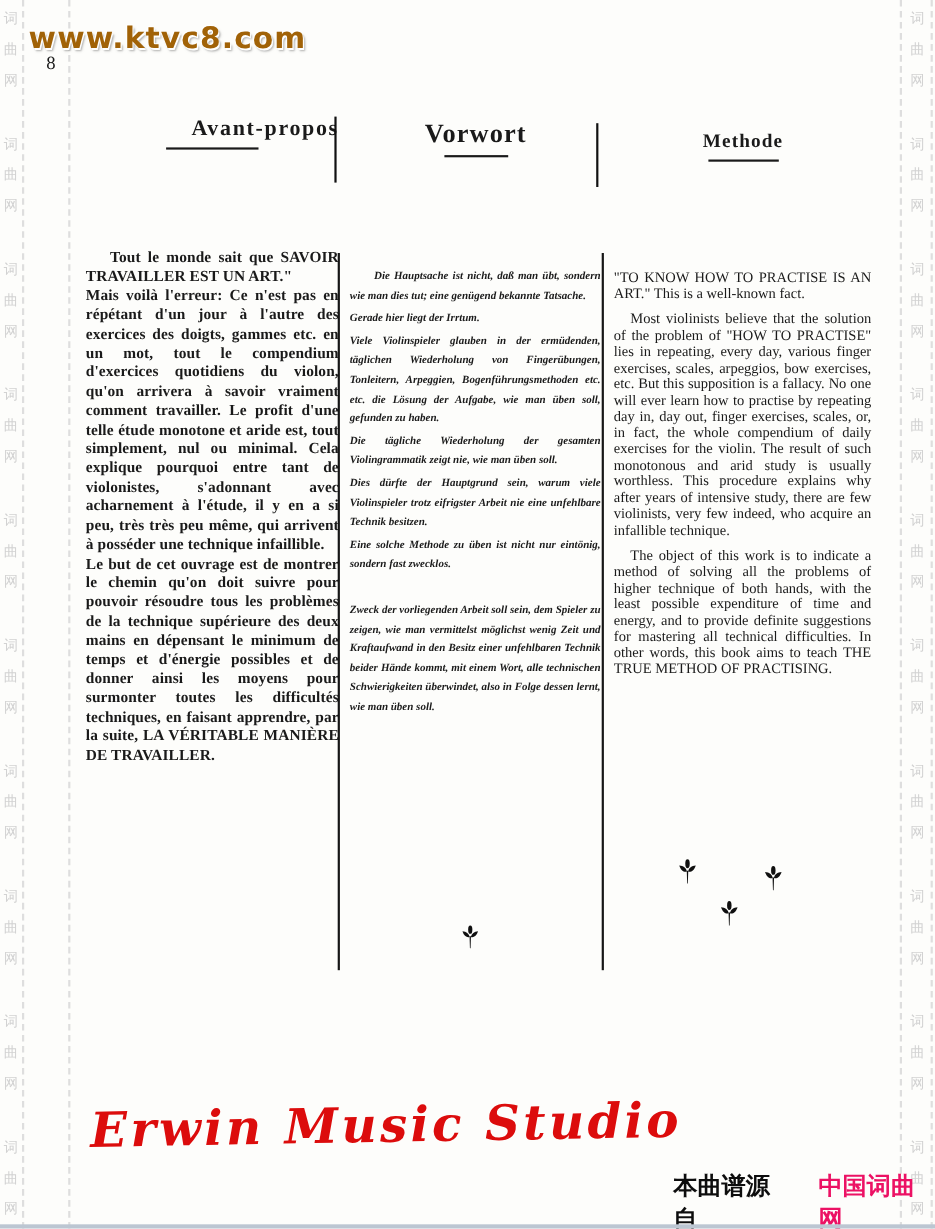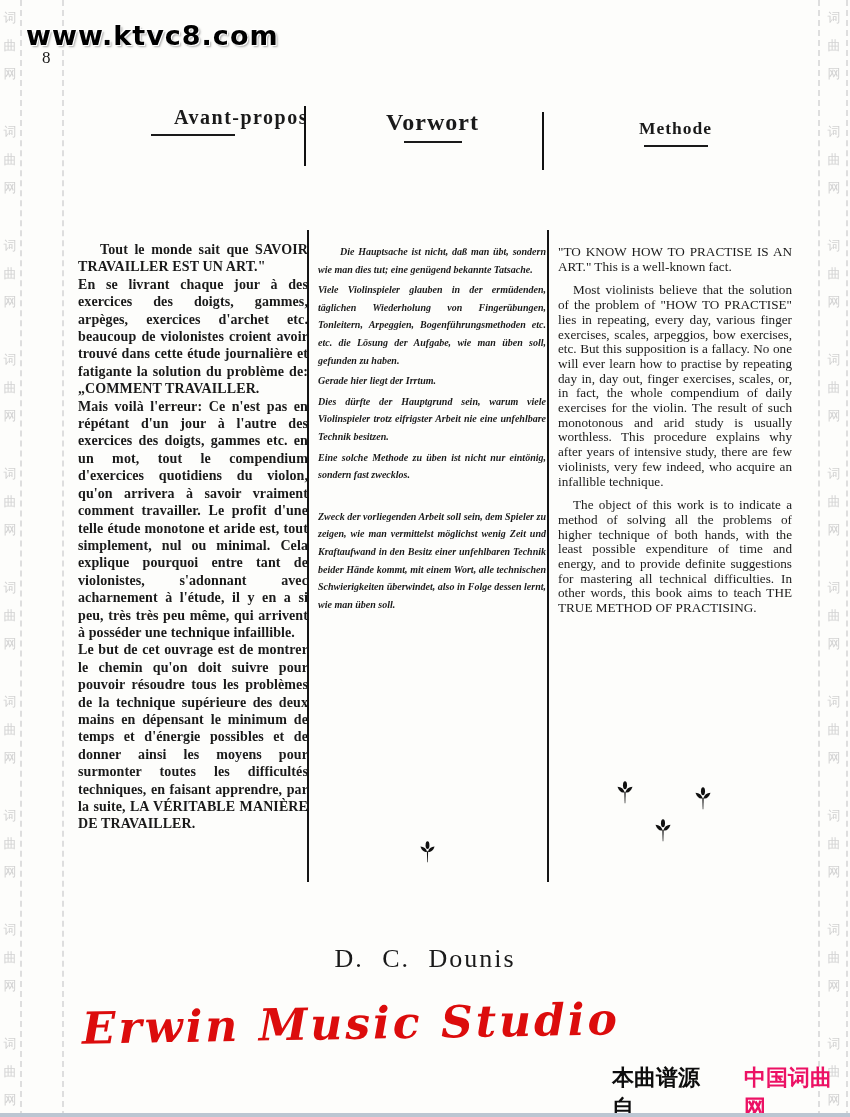--- a/index.html
+++ b/index.html
@@ -15,21 +15,21 @@
     font-family:"DejaVu Sans",sans-serif;font-size:13px;color:#d2d2d2;
   }
   .bchar{line-height:28px;height:28px;}
   .bgap{height:30px;}
   .vdash{position:absolute;top:0;height:1117px;width:0;border-left:2px dashed #dedede;}
 
   
   .watermark{
     position:absolute;left:26px;top:20px;
     font-family:"DejaVu Sans",sans-serif;font-weight:bold;font-size:27px;letter-spacing:1px;
-    color:#000000;
+    color:#a16207;
     text-shadow:-1px -1px 0 #ffffff,1px 1px 0 #ffffff,2px 2px 2px rgba(110,110,110,.55);
     text-align:center;
   }
   .page-number{position:absolute;left:42px;top:48px;font-size:17px;}
 
   
   .hdr{position:absolute;text-align:center;font-weight:bold;}
   .hdr-french{left:78px;top:106px;width:230px;font-size:20px;letter-spacing:1.5px;text-align:right;}
   .hdr-german{left:319px;top:109px;width:227px;font-size:24px;letter-spacing:1px;}
   .hdr-english{left:559px;top:118px;width:233px;font-size:17.5px;letter-spacing:1px;}
@@ -37,21 +37,21 @@
   .u-french{width:84px;}
   .u-german{width:58px;}
   .u-english{width:64px;margin-top:6px;}
   .hdr-divider{position:absolute;width:2px;background:#111;}
   .divider-1{left:304px;top:106px;height:60px;}
   .divider-2{left:542px;top:112px;height:58px;}
 
   
   .col{position:absolute;text-align:justify;}
   .col p{margin:0;}
-  .col-french{left:78px;top:241px;width:230px;font-size:14px;font-weight:bold;line-height:17.4px;letter-spacing:.1px;}
+  .col-french{left:78px;top:226px;width:230px;font-size:14px;font-weight:bold;line-height:17.4px;letter-spacing:.1px;}
   .col-german{left:318px;top:243px;width:228px;font-size:10px;font-weight:bold;font-style:italic;line-height:17.6px;}
   .col-german p{margin-bottom:3px;}
   .col-english{left:558px;top:245px;width:234px;font-size:13.2px;line-height:14.7px;}
   .col-english p{margin-bottom:9px;}
   .indent{text-indent:22px;}
   .indent-sm{text-indent:15px;}
   .gap-top{margin-top:24px !important;}
   .col-rule{position:absolute;width:2px;background:#161616;top:230px;height:652px;}
   .rule-1{left:307px;}
   .rule-2{left:547px;}
@@ -184,29 +184,29 @@
   <div class="hdr hdr-english">
     <span>Methode</span>
     <div class="hdr-underline u-english"></div>
   </div>
 
   <div class="col-rule rule-1"></div>
   <div class="col-rule rule-2"></div>
 
   <div class="col col-french">
     <p class="indent">Tout le monde sait que SAVOIR TRAVAILLER EST UN ART."</p>
-    <p>En se livrant chaque jour à des exercices des doigts, gammes, arpèges, exercices d'archet etc. beaucoup de violonistes croient avoir trouvé dans cette étude journalière et fatigante la solution du problème de: „COMMENT TRAVAILLER.</p>
     <p>Mais voilà l'erreur: Ce n'est pas en répétant d'un jour à l'autre des exercices des doigts, gammes etc. en un mot, tout le compendium d'exercices quotidiens du violon, qu'on arrivera à savoir vraiment comment travailler. Le profit d'une telle étude monotone et aride est, tout simplement, nul ou minimal. Cela explique pourquoi entre tant de violonistes, s'adonnant avec acharnement à l'étude, il y en a si peu, très très peu même, qui arrivent à posséder une technique infaillible.</p>
     <p>Le but de cet ouvrage est de montrer le chemin qu'on doit suivre pour pouvoir résoudre tous les problèmes de la technique supérieure des deux mains en dépensant le minimum de temps et d'énergie possibles et de donner ainsi les moyens pour surmonter toutes les difficultés techniques, en faisant apprendre, par la suite, LA VÉRITABLE MANIÈRE DE TRAVAILLER.</p>
   </div>
 
   <div class="col col-german">
     <p class="indent">Die Hauptsache ist nicht, daß man übt, sondern wie man dies tut; eine genügend bekannte Tatsache.</p>
+    <p>Gerade hier liegt der Irrtum.</p>
     <p>Viele Violinspieler glauben in der ermüdenden, täglichen Wiederholung von Fingerübungen, Tonleitern, Arpeggien, Bogenführungsmethoden etc. etc. die Lösung der Aufgabe, wie man üben soll, gefunden zu haben.</p>
-    <p>Gerade hier liegt der Irrtum.</p>
+    <p>Die tägliche Wiederholung der gesamten Violingrammatik zeigt nie, wie man üben soll.</p>
     <p>Dies dürfte der Hauptgrund sein, warum viele Violinspieler trotz eifrigster Arbeit nie eine unfehlbare Technik besitzen.</p>
     <p>Eine solche Methode zu üben ist nicht nur eintönig, sondern fast zwecklos.</p>
     <p class="gap-top">Zweck der vorliegenden Arbeit soll sein, dem Spieler zu zeigen, wie man vermittelst möglichst wenig Zeit und Kraftaufwand in den Besitz einer unfehlbaren Technik beider Hände kommt, mit einem Wort, alle technischen Schwierigkeiten überwindet, also in Folge dessen lernt, wie man üben soll.</p>
   </div>
 
   <div class="col col-english">
     <p>"TO KNOW HOW TO PRACTISE IS AN ART."  This is a well-known fact.</p>
     <p class="indent-sm">Most violinists believe that the solution of the problem of "HOW TO PRACTISE" lies in repeating, every day, various finger exercises, scales, arpeggios, bow exercises, etc.  But this supposition is a fallacy.  No one will ever learn how to practise by repeating day in, day out, finger exercises, scales, or, in fact, the whole compendium of daily exercises for the violin. The result of such monotonous and arid study is usually worthless. This procedure explains why after years of intensive study, there are few violinists, very few indeed, who acquire an infallible technique.</p>
     <p class="indent-sm">The object of this work is to indicate a method of solving all the problems of higher technique of both hands, with the least possible expenditure of time and energy, and to provide definite suggestions for mastering all technical difficulties.  In other words, this book aims to teach THE TRUE METHOD OF PRACTISING.</p>
   </div>
@@ -229,21 +229,20 @@
     <path d="M22 9 C20 15.5, 16 17.5, 12.7 16.3 C13.7 12, 17 9.3, 22 9 Z"></path>
     <path d="M11.1 15.5 L12.9 15.5 L12.4 31 L11.6 31 Z"></path>
   </svg>
   <svg class="fleuron fl-e3" viewBox="0 0 24 32">
     <ellipse cx="12" cy="7" rx="2.7" ry="5.4"></ellipse>
     <path d="M2 9 C4 15.5, 8 17.5, 11.3 16.3 C10.3 12, 7 9.3, 2 9 Z"></path>
     <path d="M22 9 C20 15.5, 16 17.5, 12.7 16.3 C13.7 12, 17 9.3, 22 9 Z"></path>
     <path d="M11.1 15.5 L12.9 15.5 L12.4 31 L11.6 31 Z"></path>
   </svg>
 
-  <div class="author">D. C. Dounis</div>
 
   <div class="signature" style="color: rgb(220, 12, 12);">Erwin Music Studio</div>
 
   <div class="footer">
     <span class="source-label">本曲谱源自</span>
     <span class="site-name" style="color: rgb(236, 17, 100);">中国词曲网</span>
   </div>
 
   <div class="bottom-line"></div>
 </div>

